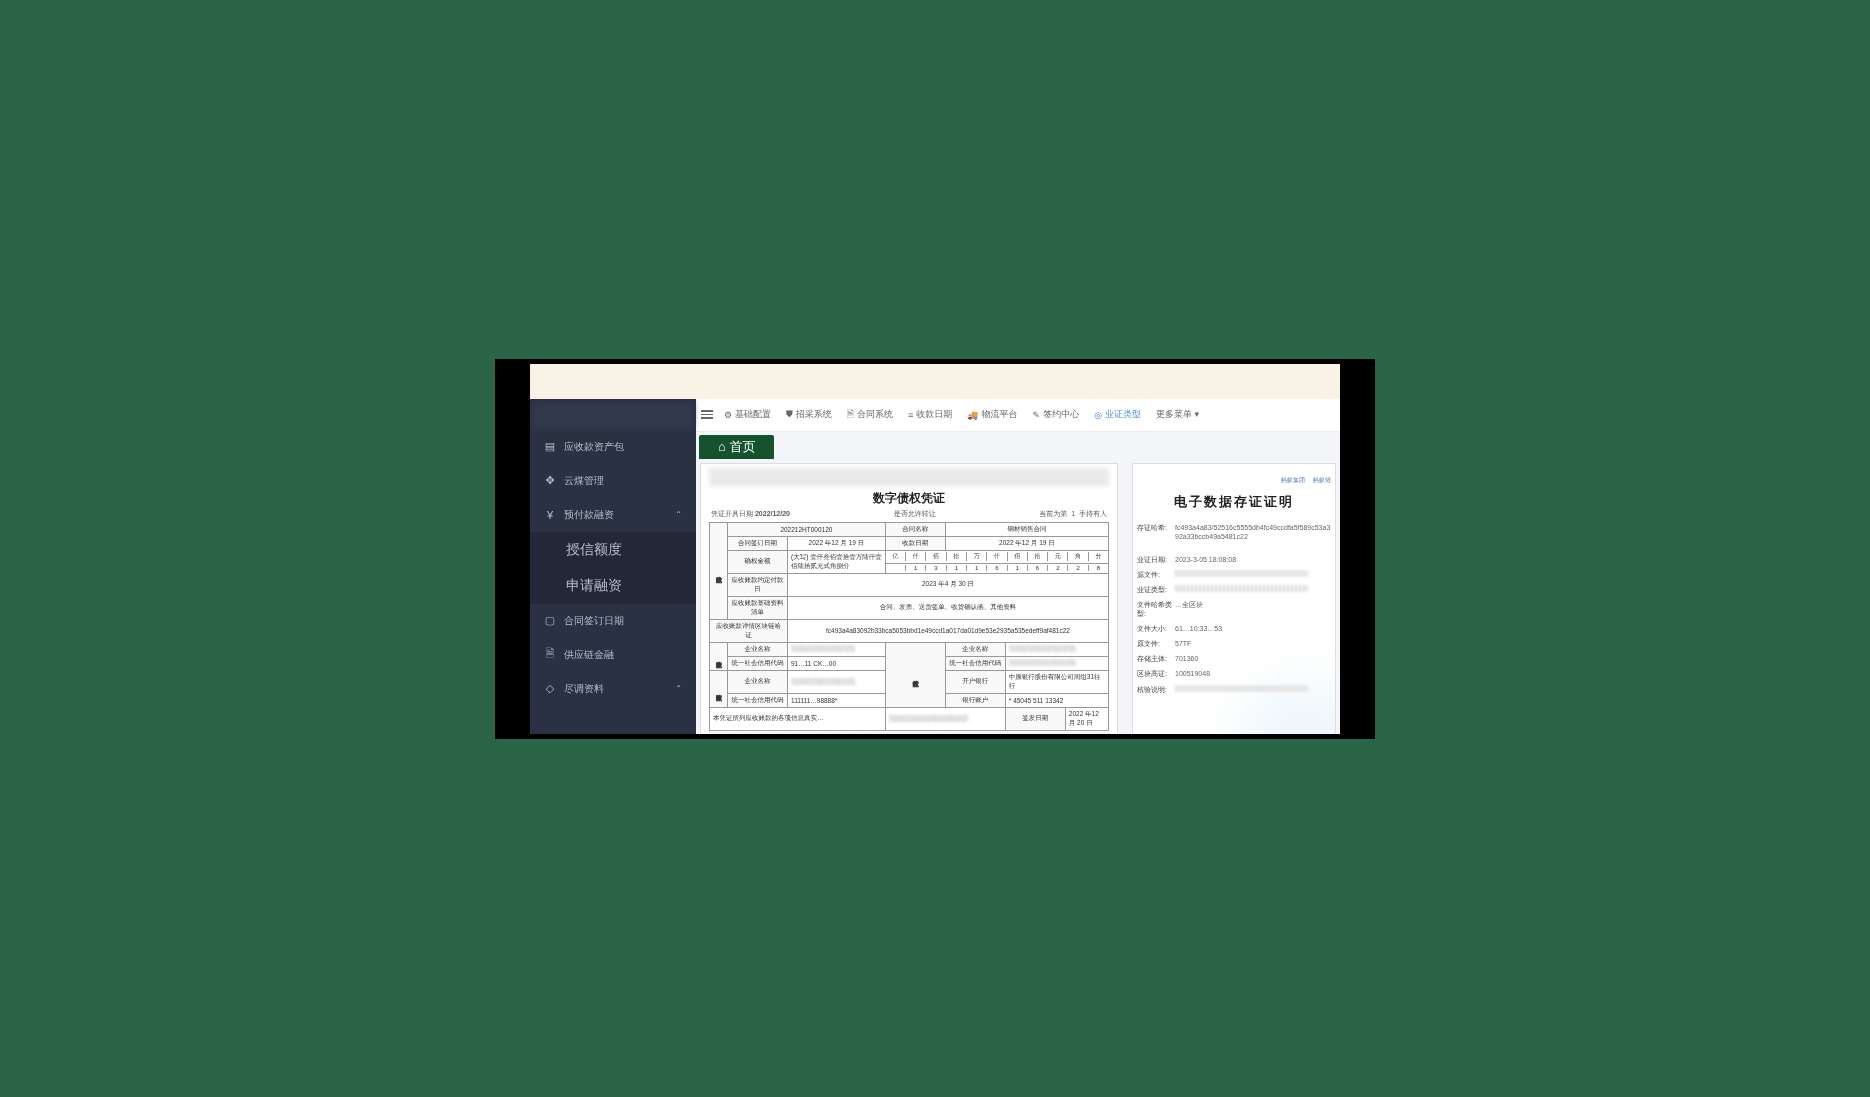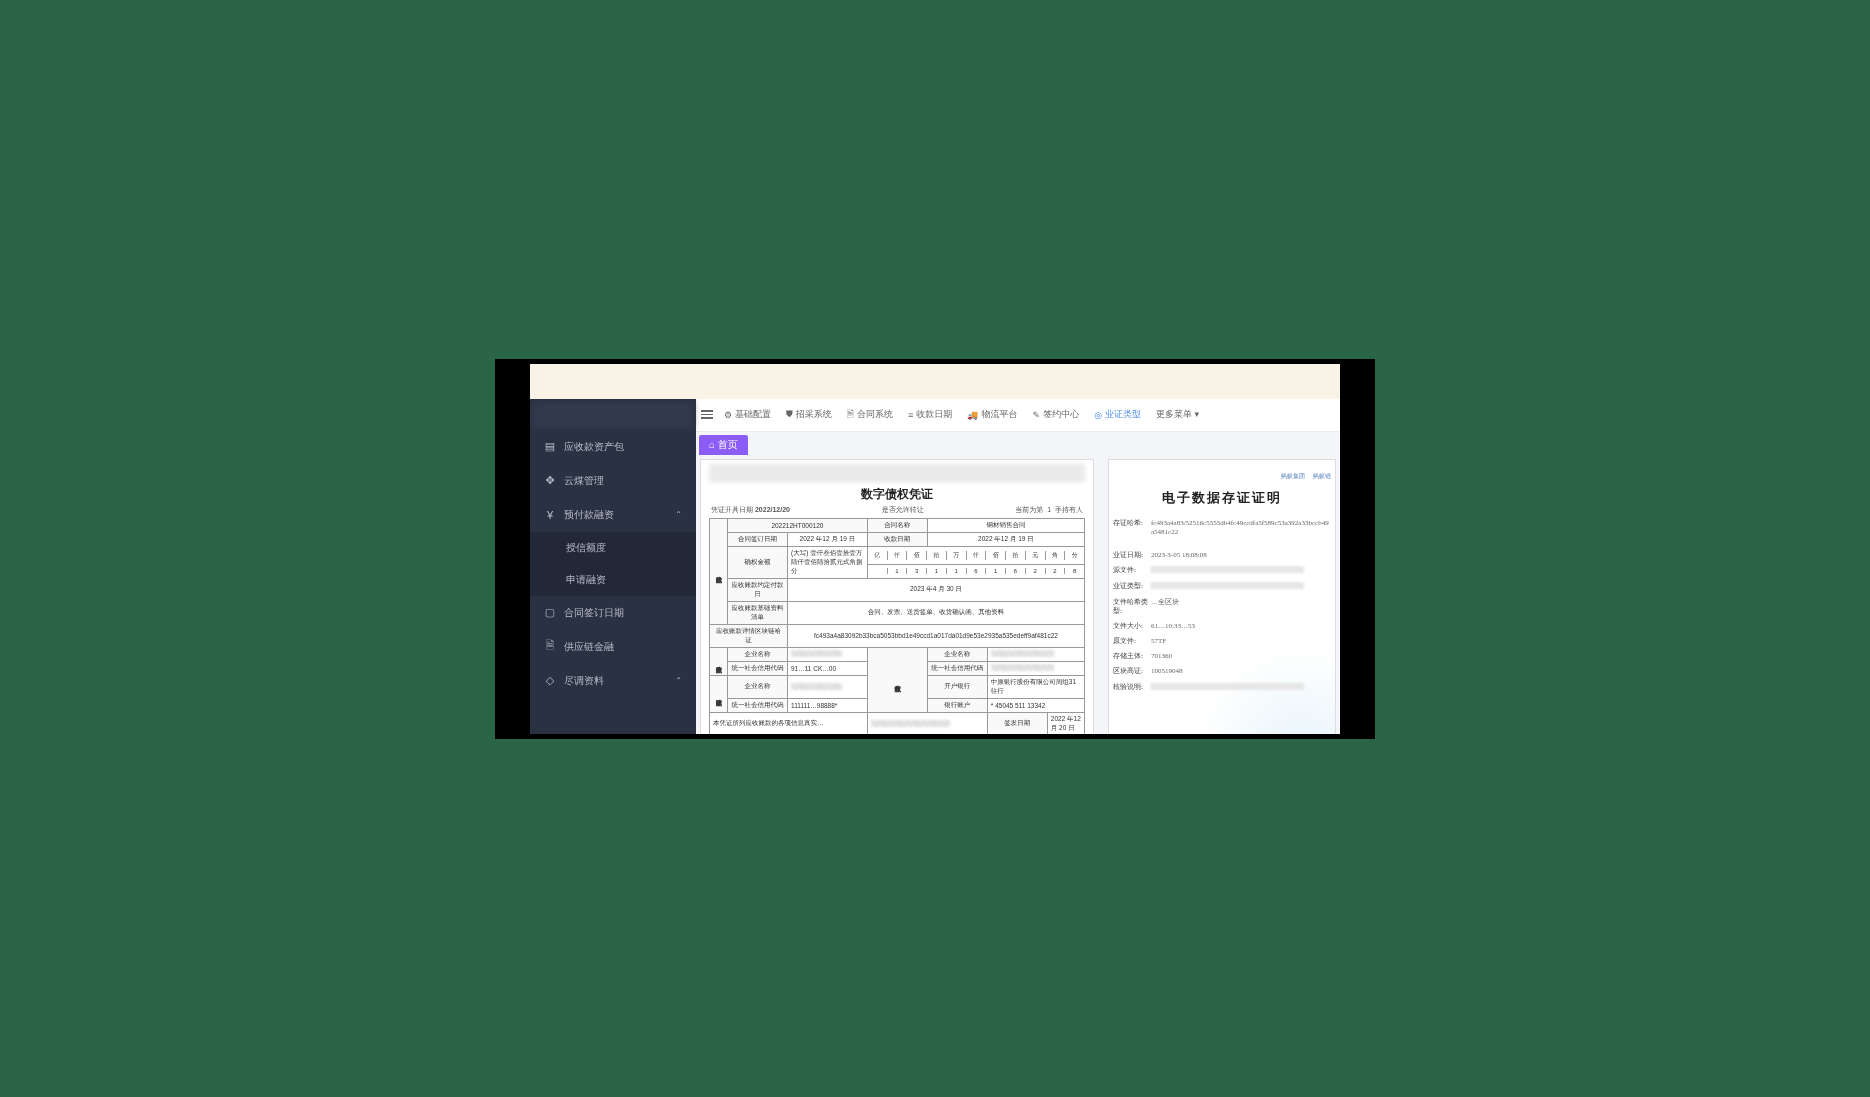--- a/index.html
+++ b/index.html
@@ -77,21 +77,21 @@
     }
     .sidebar-item.expand { position: relative; }
     .sidebar-item.expand::after {
       content: "⌃";
       position: absolute;
       right: 14px;
       font-size: 8px;
     }
     .sidebar-subitem {
       padding: 9px 14px 9px 36px;
-      font-size: 10px;
+      font-size: 14px;
       color: #b8bcc8;
       background: #232838;
       cursor: pointer;
     }
     .si-icon {
       width: 12px;
       height: 12px;
       display: inline-flex;
       font-size: 11px;
       align-items: center;
@@ -133,26 +133,26 @@
       cursor: pointer;
       white-space: nowrap;
     }
     .nav-item.active { color: #4a8de8; }
     .nav-icon { font-size: 9px; }
     .tab-row {
       display: flex;
       padding: 3px 3px 0 3px;
     }
     .tab {
-      background: #8b5cf6;
+      background: #14532d;
       color: #fff;
-      padding: 3px 10px;
+      padding: 3px 19px;
       border-top-left-radius: 2px;
       border-top-right-radius: 2px;
-      font-size: 10px;
+      font-size: 13px;
     }
     .doc-area {
       flex: 1;
       display: flex;
       gap: 14px;
       padding: 4px;
     }
     .certificate-left {
       flex: 1;
       background: #fff;
@@ -219,27 +219,26 @@
       filter: blur(1.5px);
     }
     .blur-big {
       height: 60px;
       background: repeating-linear-gradient(45deg, #d8d8d8, #d8d8d8 3px, #f0f0f0 3px, #f0f0f0 6px);
       filter: blur(3px);
       margin-top: 3px;
       position: relative;
     }
     .certificate-right {
-      width: 228px;
+      width: 204px;
       background: #fff;
       border: 1px solid #ddd;
       padding: 12px 4px;
       position: relative;
       background-image: radial-gradient(circle at 85% 85%, rgba(100,180,220,0.15) 0%, transparent 30%);
-      font-family: Liberation Serif, serif;
     }
     .cert-r-logos {
       display: flex;
       justify-content: flex-end;
       gap: 8px;
       font-size: 6px;
       color: #4a7abc;
       margin-bottom: 8px;
     }
     .cert-r-title {

